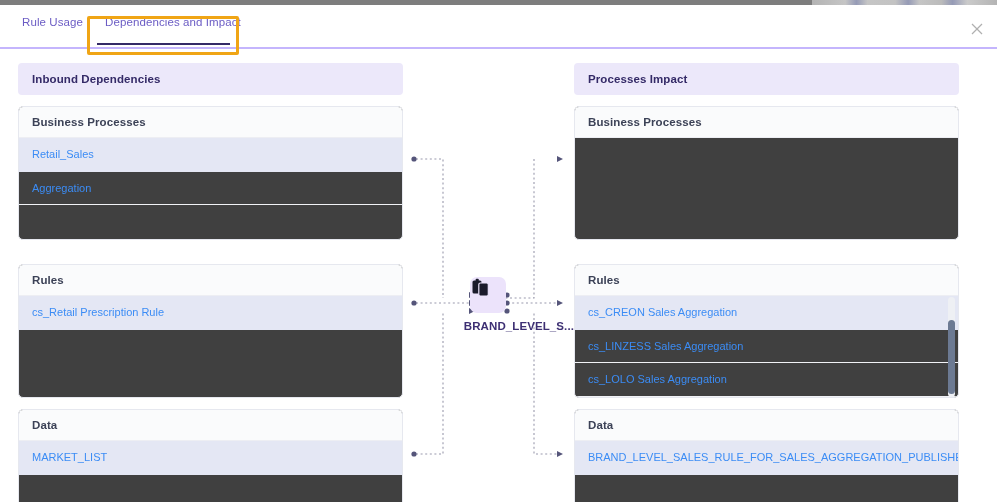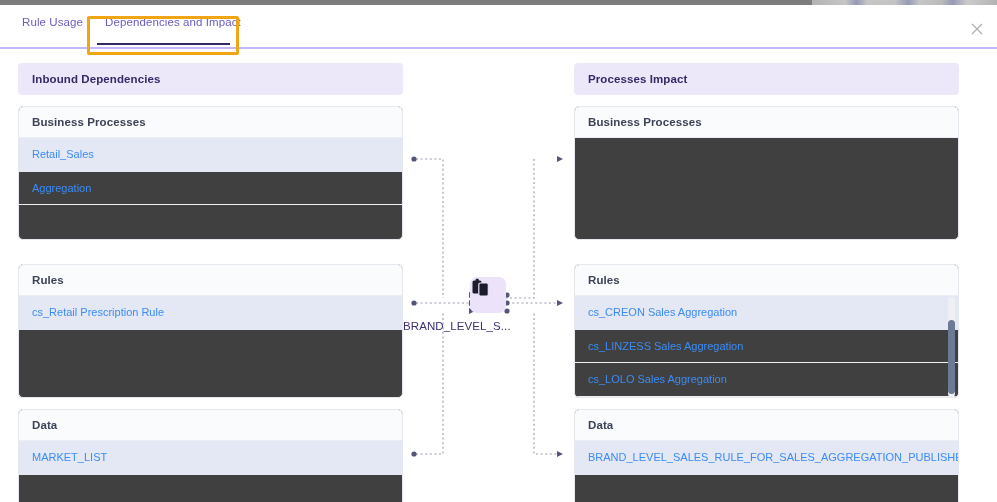--- a/index.html
+++ b/index.html
@@ -147,23 +147,23 @@
   .node-icon {
     position: absolute; left: 67px; top: 214px;
     width: 36px; height: 36px;
     background: #ece3fb;
     border-radius: 7px;
     display: flex; align-items: center; justify-content: center;
   }
   .node-label {
     position: absolute; left: 0; top: 257px;
     width: 171px;
-    text-align: left;
-    font-size: 11.5px;
-    font-weight: normal;
+    text-align: right;
+    font-size: 11.5px;
+    font-weight: bold;
     color: #3d2f73;
     letter-spacing: .1px;
     white-space: nowrap;
   }
 </style>
 </head>
 <body>
 
 <div id="app">
 

